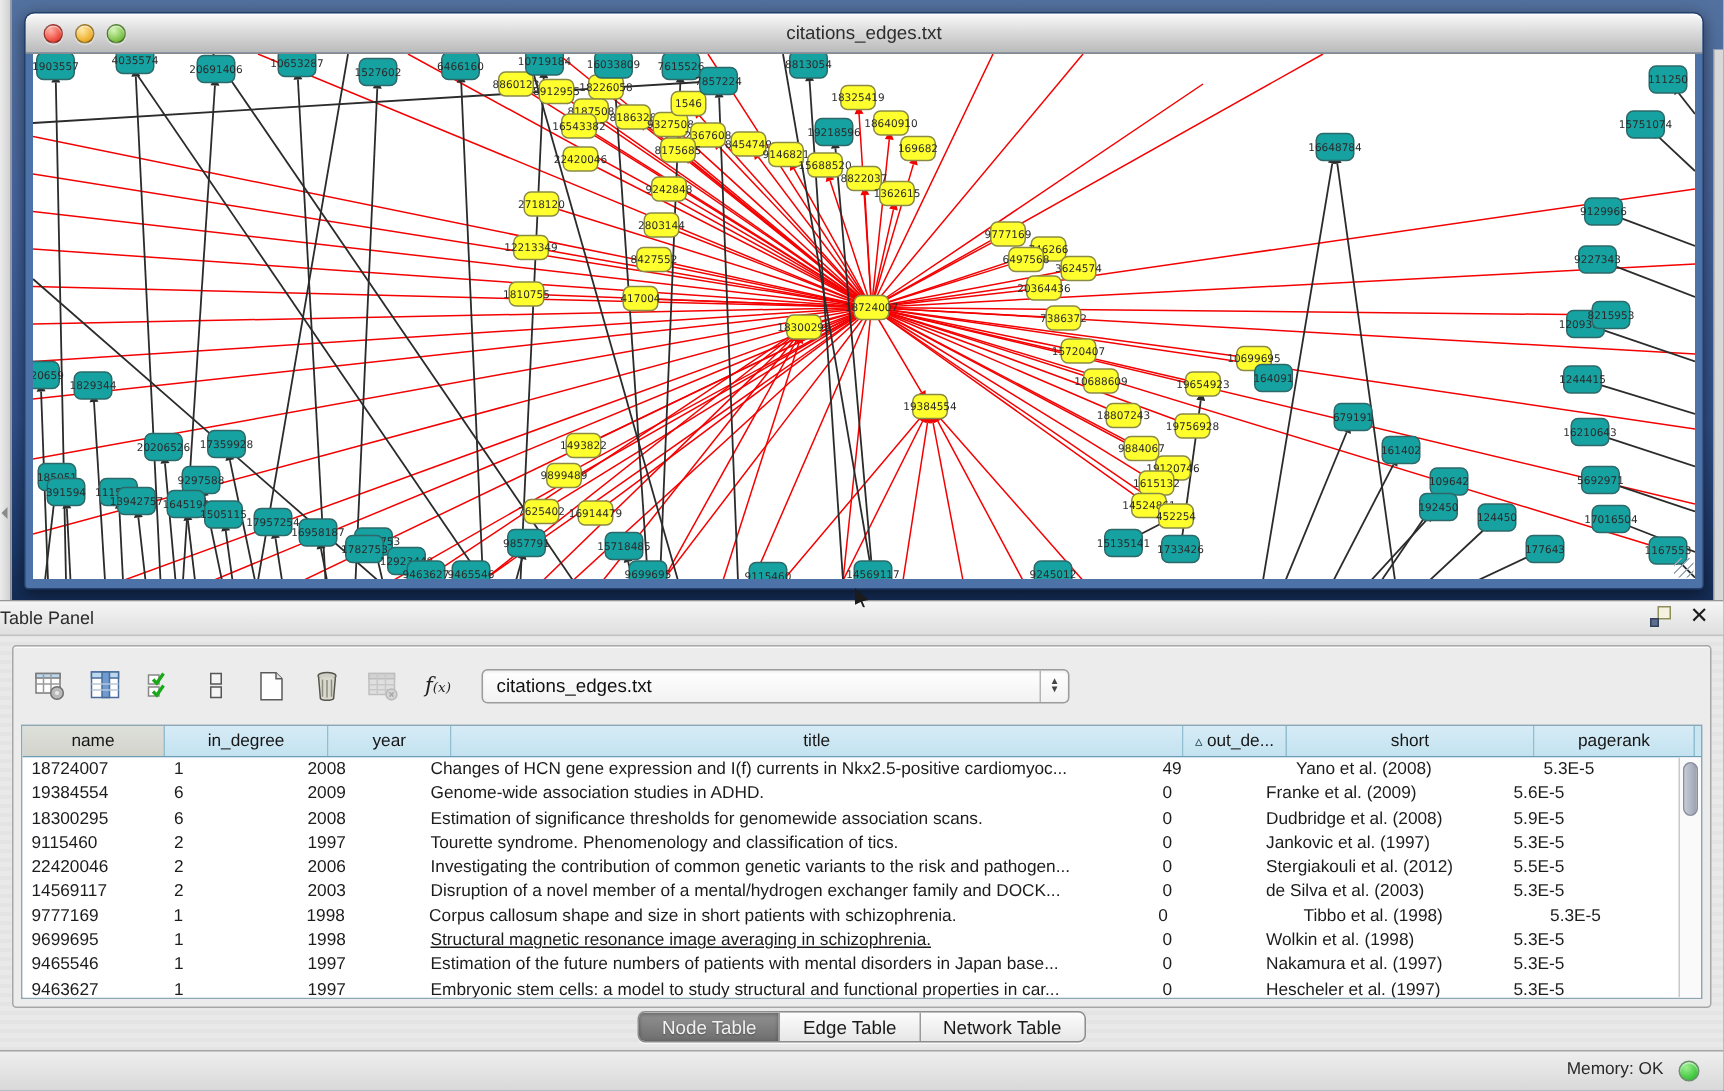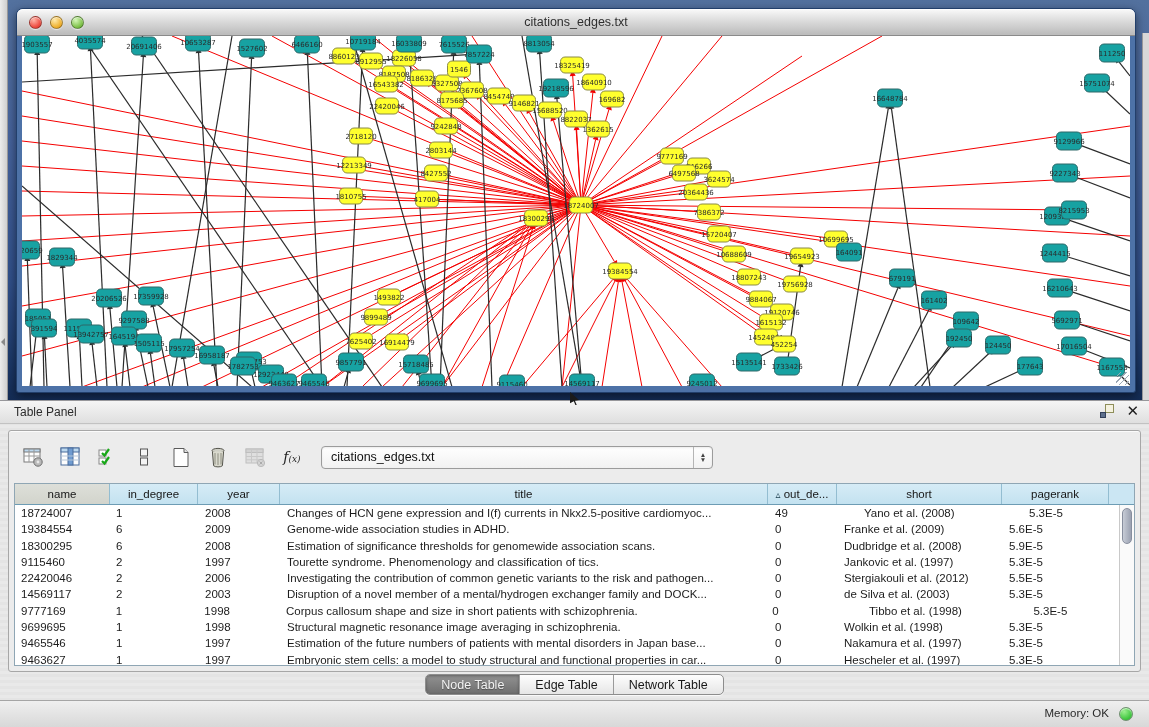--- a/index.html
+++ b/index.html
@@ -41,21 +41,21 @@
   
   .cursor { position:absolute; left:570px; top:392px; width:9px; height:13px; z-index:60;
     clip-path:polygon(0 0, 100% 62%, 55% 68%, 75% 100%, 60% 100%, 42% 72%, 0 86%);
     background:#1b1b1b; }
 
   
   .tablepanel { position:absolute; left:0; top:400px; width:1149px; height:300px;
     background:repeating-linear-gradient(180deg,#e9e9e9 0 3px,#e4e4e4 3px 6px); border-top:1px solid #97979b; }
   .panel-header { position:relative; height:23px;
     background:linear-gradient(#f5f5f5,#dfdfdf); border-bottom:1px solid #c2c2c2;
-    font-size:12px; color:#2b2b2b; line-height:22px; padding-left:14px; }
+    font-size:12px; color:#2b2b2b; line-height:22px; padding-left:0; }
   .panel-header-icons { position:absolute; right:10px; top:3px; display:flex; gap:12px; align-items:center; }
   .float-icon { position:relative; width:14px; height:14px; }
   .float-icon .sq1 { position:absolute; right:0; top:0; width:9px; height:9px; border:1px solid #8e8e5a; background:#f5f2e0; }
   .float-icon .sq2 { position:absolute; left:0; bottom:0; width:6px; height:6px; background:#5d6f8c; border:1px solid #33405a; }
   .close-x { font-size:15px; font-weight:bold; color:#1c1c1c; line-height:14px; cursor:default; }
 
   .panel-box { position:absolute; left:8px; top:29px; width:1133px; height:242px;
     background:#ececec; border:1px solid #a7a7a7; border-radius:3px; box-shadow:inset 0 1px 0 #fbfbfb; }
   .toolbar { position:absolute; left:12px; top:6px; height:40px; display:flex; align-items:center; gap:13px; }
   .tbtn { width:24px; height:24px; display:flex; align-items:center; justify-content:center; }
@@ -693,21 +693,21 @@
           <div class="spin">
               <span>▲</span>
               <span>▼</span>
             </div>
         </div>
       </div>
 
       <div class="tablewrap">
         <div class="thead" id="thead">
             <div class="th namecol" style="width: 95px;">name</div>
-            <div class="th" style="width: 88px; text-align: center;">in_degree</div>
+            <div class="th" style="width: 109px; text-align: center;">in_degree</div>
             <div class="th" style="width: 82px;">year</div>
             <div class="th" style="width: 488px;">title</div>
             <div class="th" style="width: 69px;"><span class="sortglyph">▵</span>out_de...</div>
             <div class="th" style="width: 165px;">short</div>
             <div class="th" style="width: 107px;">pagerank</div>
           </div>
         <div class="tbody" id="tbody">
             <div class="trow">
               <div class="td" style="width: 95px;">18724007</div>
               <div class="td" style="width: 89px;">1</div>
@@ -768,21 +768,21 @@
               <div class="td" style="width: 82px;">1998</div>
               <div class="td" style="width: 488px;">Corpus callosum shape and size in short patients with schizophrenia.</div>
               <div class="td" style="width: 69px;">0</div>
               <div class="td" style="width: 165px; margin-left: 28px;">Tibbo et al. (1998)</div>
               <div class="td" style="width: 107px;">5.3E-5</div>
             </div>
             <div class="trow">
               <div class="td" style="width: 95px;">9699695</div>
               <div class="td" style="width: 89px;">1</div>
               <div class="td" style="width: 82px;">1998</div>
-              <div class="td" style="width: 488px;">Structural magnetic resonance image averaging in schizophrenia.</div>
+              <div class="td" style="width: 488px; text-decoration: underline;">Structural magnetic resonance image averaging in schizophrenia.</div>
               <div class="td" style="width: 69px;">0</div>
               <div class="td" style="width: 165px;">Wolkin et al. (1998)</div>
               <div class="td" style="width: 107px;">5.3E-5</div>
             </div>
             <div class="trow">
               <div class="td" style="width: 95px;">9465546</div>
               <div class="td" style="width: 89px;">1</div>
               <div class="td" style="width: 82px;">1997</div>
               <div class="td" style="width: 488px;">Estimation of the future numbers of patients with mental disorders in Japan base...</div>
               <div class="td" style="width: 69px;">0</div>

